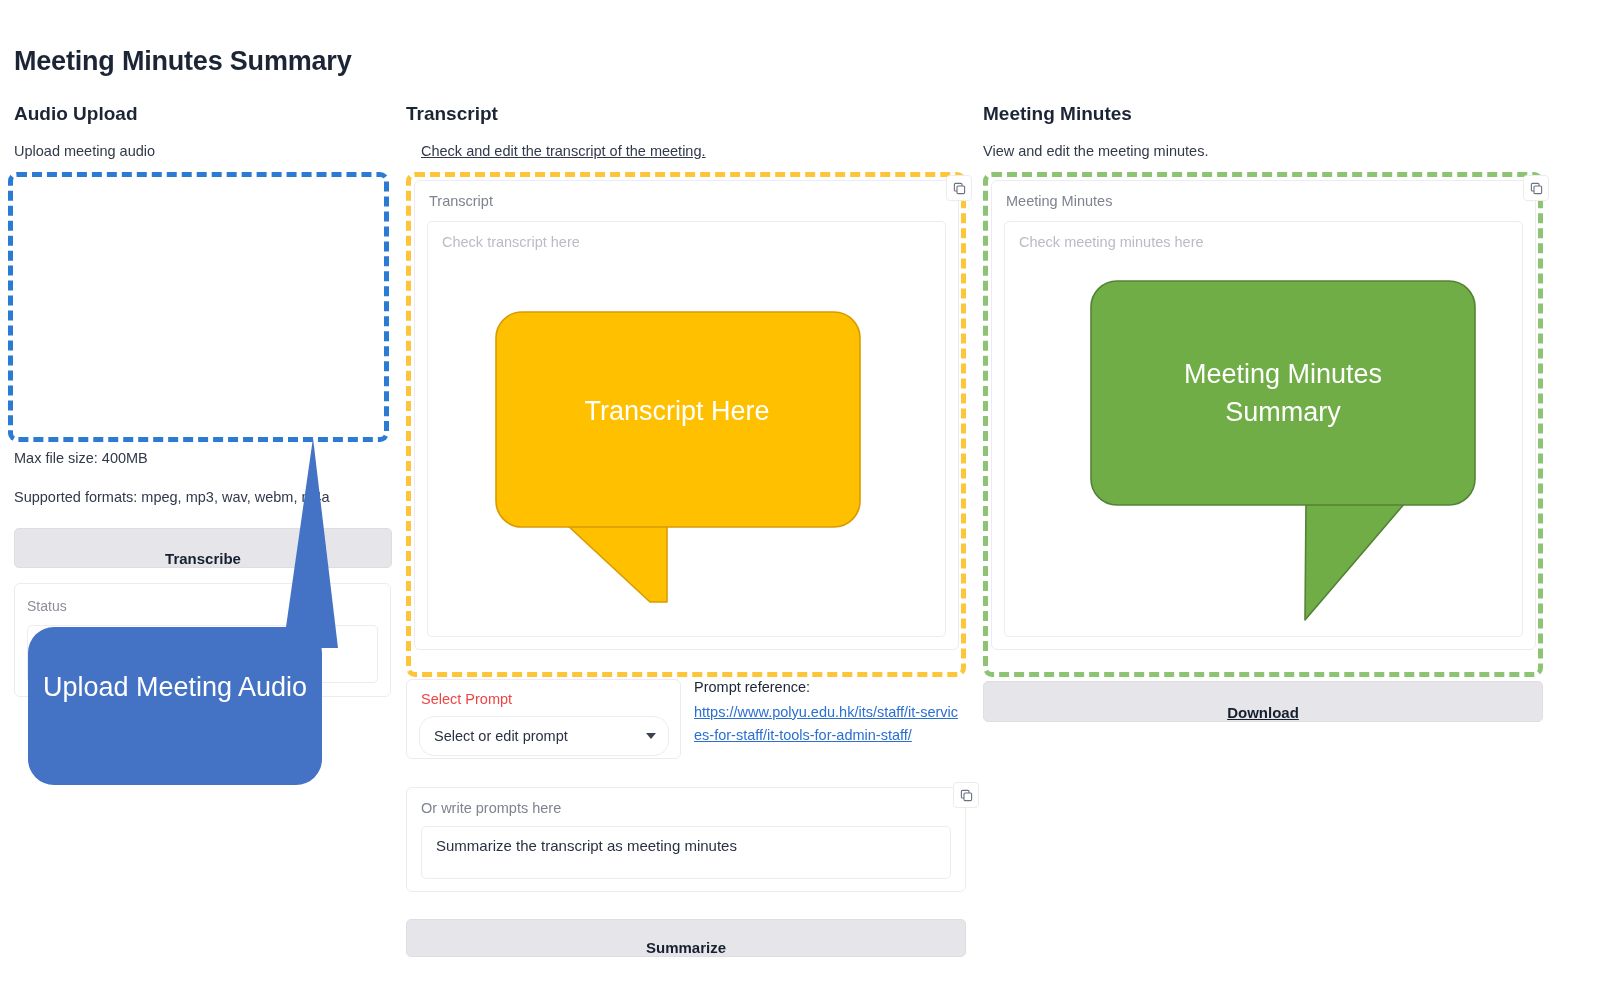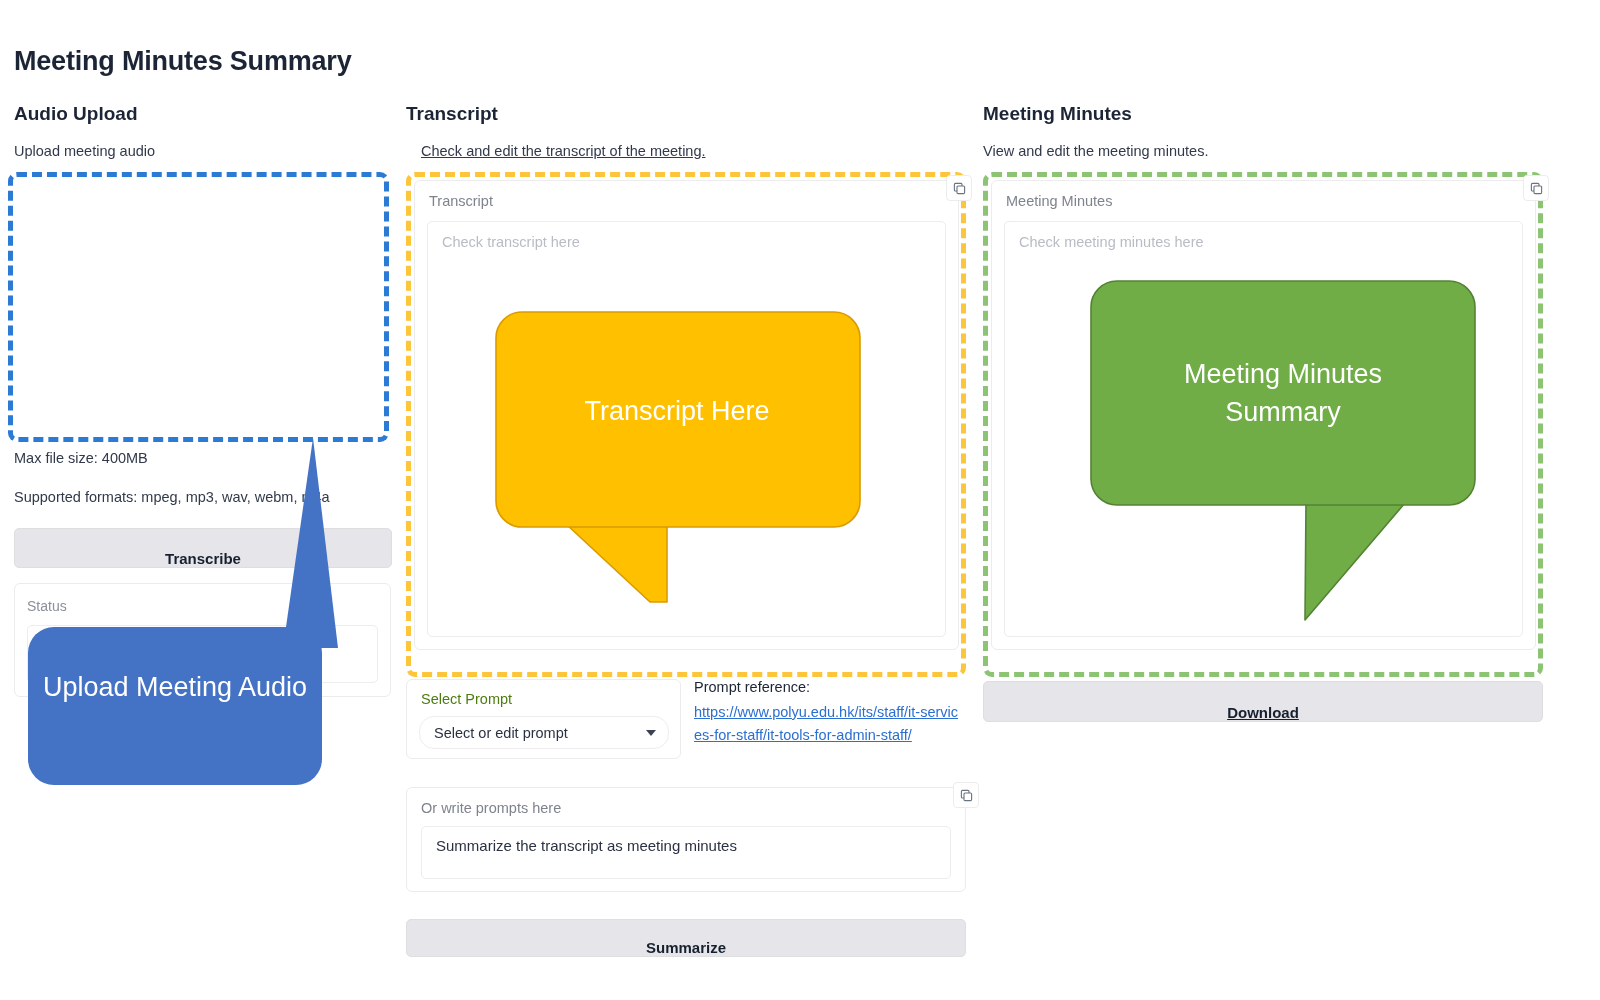--- a/index.html
+++ b/index.html
@@ -104,23 +104,23 @@
   }
 
   .btn-download { left: 983px; top: 681px; width: 560px; height: 41px; text-decoration: underline; }
   .btn-summarize { left: 406px; top: 919px; width: 560px; height: 38px; }
 
   
   .prompt-card {
     position: absolute; left: 406px; top: 679px; width: 275px; height: 80px;
     border: 1px solid #ececee; border-radius: 6px; background: #fff;
   }
-  .prompt-lbl { position: absolute; left: 14px; top: 11px; font-size: 14.5px; color: #4d7c0f; }
+  .prompt-lbl { position: absolute; left: 14px; top: 11px; font-size: 14.5px; color: #ef4444; }
   .select-box {
-    position: absolute; left: 12px; top: 36px; width: 250px; height: 33px;
+    position: absolute; left: 12px; top: 36px; width: 250px; height: 40px;
     border: 1px solid #ededef; border-radius: 15px; background: #fff;
     display: flex; align-items: center; justify-content: space-between;
     padding: 0 12px 0 14px; font-size: 14.5px; color: #2a3142;
   }
   .caret { width: 0; height: 0; border-left: 5.5px solid transparent;
            border-right: 5.5px solid transparent; border-top: 6.5px solid #3b4252; }
 
   .ref-wrap { position: absolute; left: 694px; top: 679px; width: 270px; }
   .ref-title { font-size: 14.5px; font-weight: normal; color: #1c2536; }
   .ref-link {

